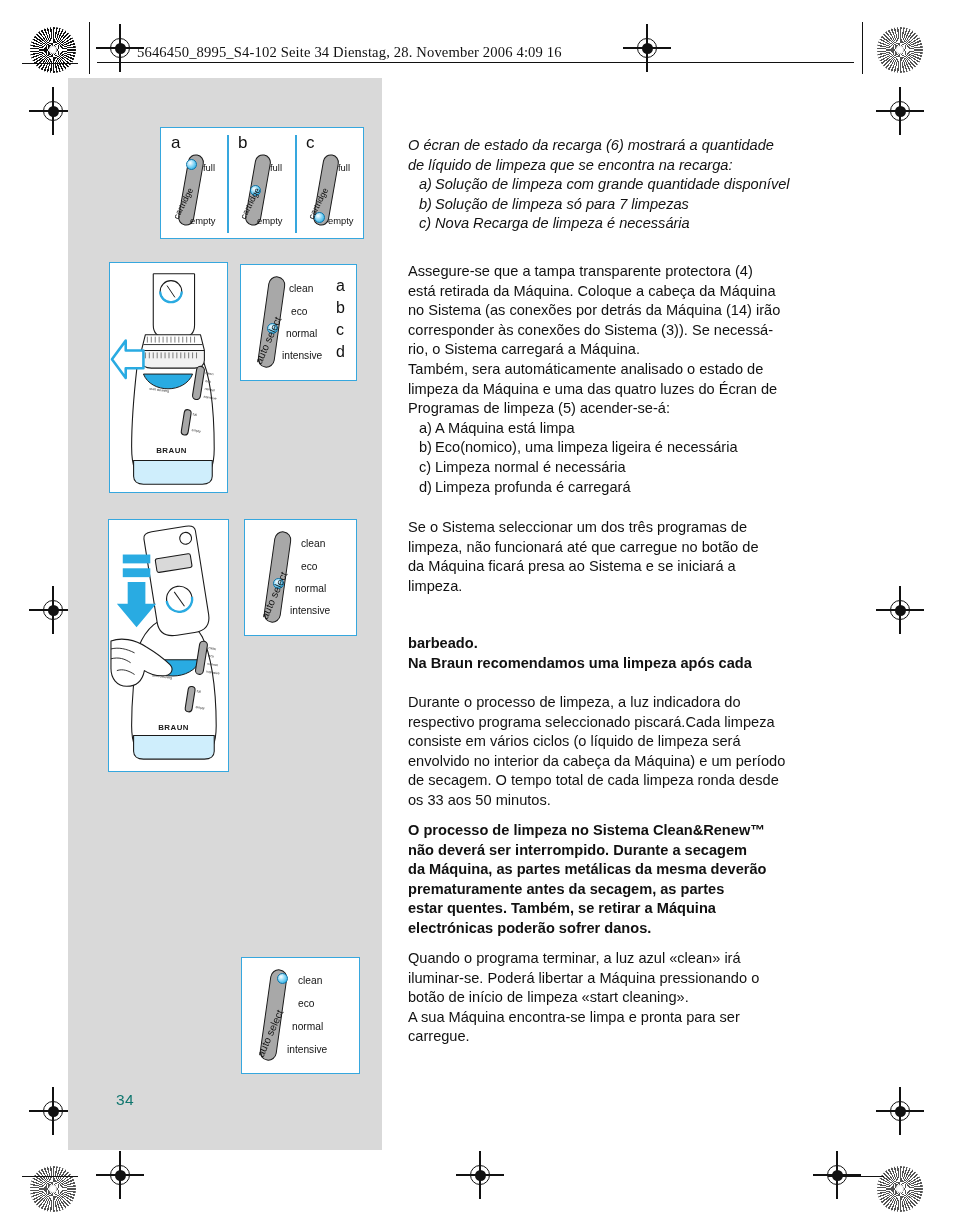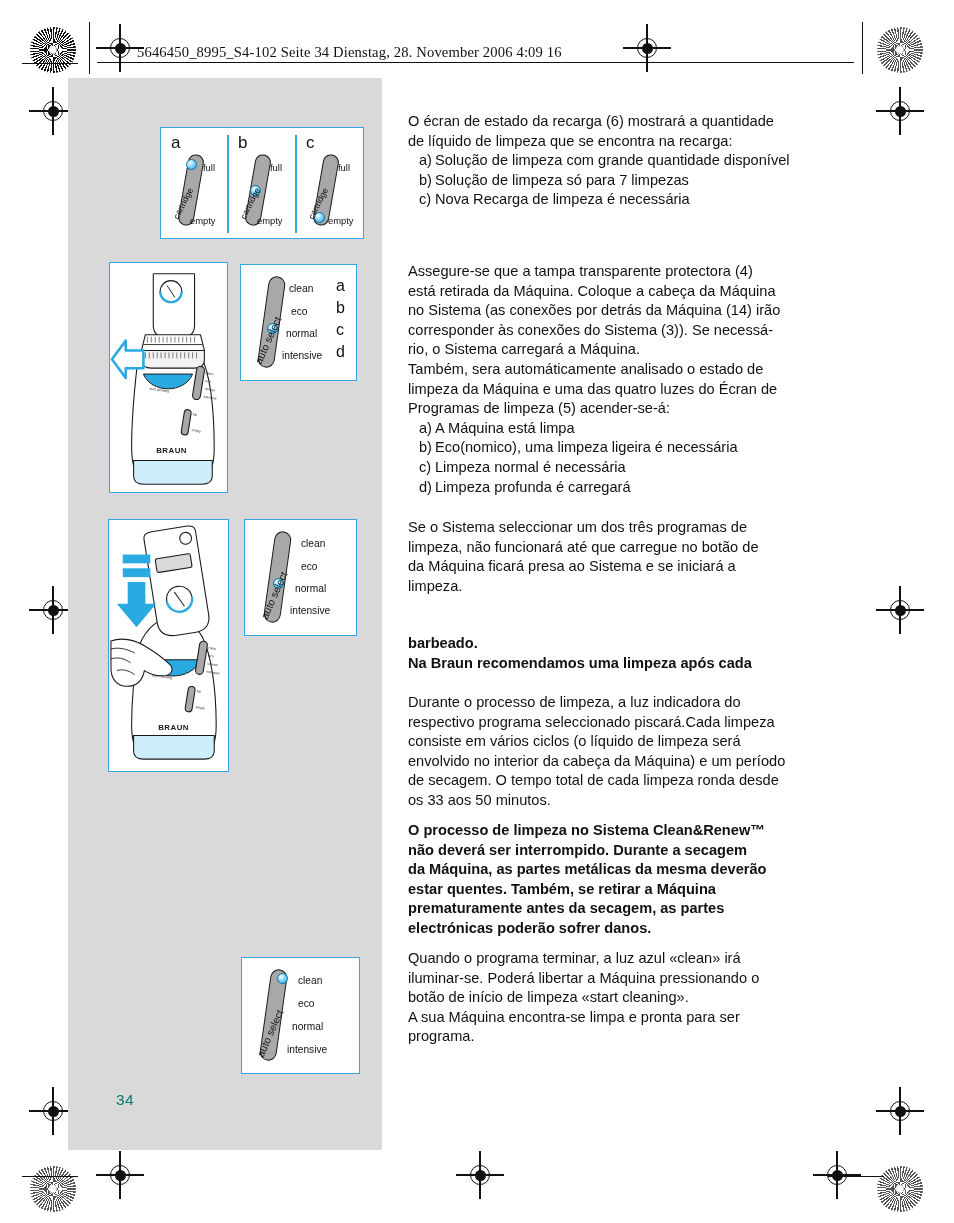--- a/index.html
+++ b/index.html
@@ -315,21 +315,21 @@
 <div class="fig" id="fig-auto3">
   <div class="as-bar" style="left:23px;top:11px;"></div>
   <div class="led" style="left:35px;top:15px;"></div>
   <div class="as-title" style="left:13px;top:96px;">auto select</div>
   <div class="as-item" style="left:56px;top:17px;">clean</div>
   <div class="as-item" style="left:56px;top:40px;">eco</div>
   <div class="as-item" style="left:50px;top:63px;">normal</div>
   <div class="as-item" style="left:45px;top:86px;">intensive</div>
 </div>
 
-<div class="copy" style="top:112px;">
+<div class="copy" style="top:136px;font-style:italic;">
   <p>O écran de estado da recarga (6) mostrará a quantidade</p>
   <p>de líquido de limpeza que se encontra na recarga:</p>
   <ul class="list">
     <li>
       <span class="marker">a)</span>
       <span class="txt">Solução de limpeza com grande quantidade disponível</span>
     </li>
     <li>
       <span class="marker">b)</span>
       <span class="txt">Solução de limpeza só para 7 limpezas</span>
@@ -388,24 +388,24 @@
   <p>consiste em vários ciclos (o líquido de limpeza será</p>
   <p>envolvido no interior da cabeça da Máquina) e um período</p>
   <p>de secagem. O tempo total de cada limpeza ronda desde</p>
   <p>os 33 aos 50 minutos.</p>
 </div>
 
 <div class="copy bold" style="top:821px;font-weight:bold;">
   <p>O processo de limpeza no Sistema Clean&amp;Renew™</p>
   <p>não deverá ser interrompido. Durante a secagem</p>
   <p>da Máquina, as partes metálicas da mesma deverão</p>
+  <p>prematuramente antes da secagem, as partes</p>
   <p>estar quentes. Também, se retirar a Máquina</p>
-  <p>prematuramente antes da secagem, as partes</p>
   <p>electrónicas poderão sofrer danos.</p>
 </div>
 
 <div class="copy" style="top:949px;">
   <p>Quando o programa terminar, a luz azul «clean» irá</p>
   <p>iluminar-se. Poderá libertar a Máquina pressionando o</p>
   <p>botão de início de limpeza «start cleaning».</p>
   <p>A sua Máquina encontra-se limpa e pronta para ser</p>
-  <p>programa.</p>
+  <p>carregue.</p>
 </div>
 
 </body></html>

